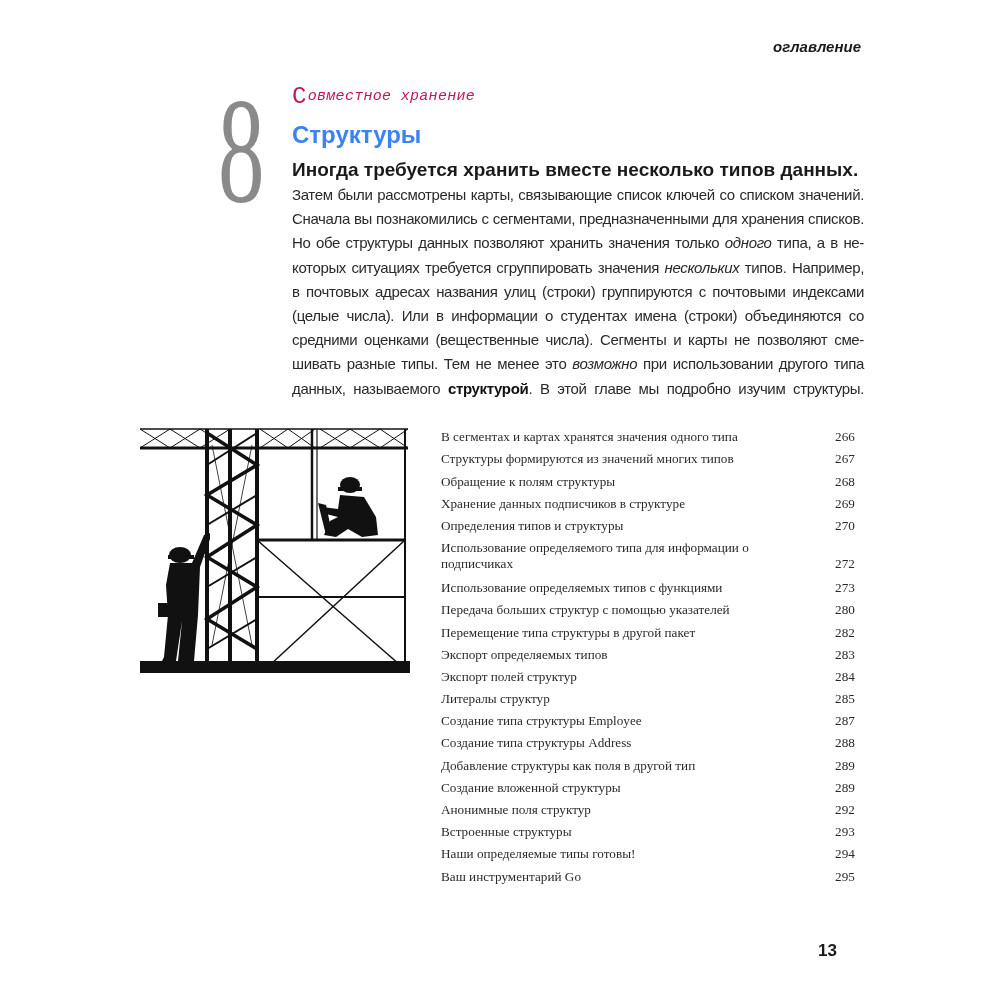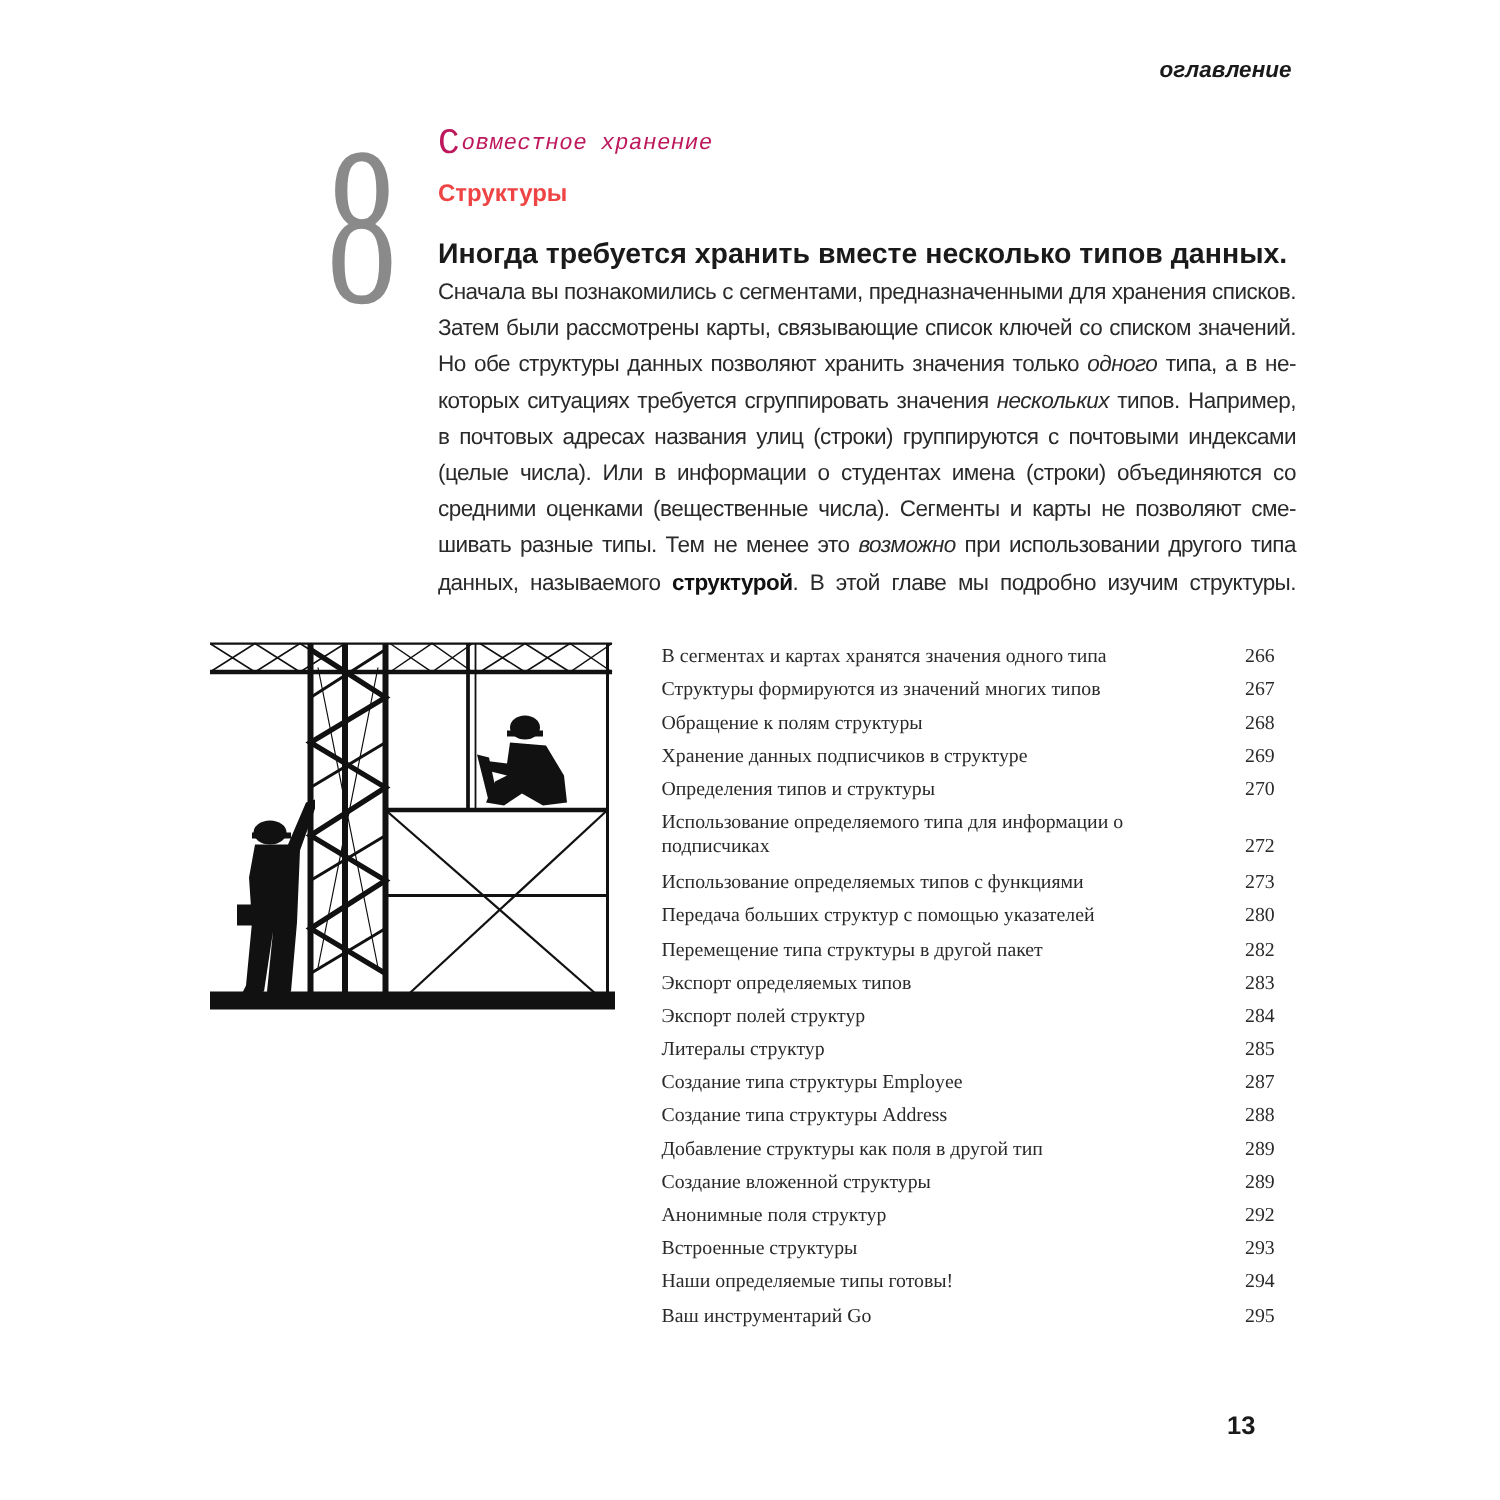--- a/index.html
+++ b/index.html
@@ -52,22 +52,22 @@
       font-weight: normal;
       vertical-align: -3px;
       margin-right: 1px;
     }
     .chapter-title {
       position: absolute;
       left: 292px;
       top: 121px;
       font-family: "Liberation Sans", sans-serif;
       font-weight: bold;
-      font-size: 16px;
-      color: #ef4444;
+      font-size: 24px;
+      color: #3b82f6;
       margin: 0;
     }
     .lead {
       position: absolute;
       left: 292px;
       top: 159px;
       font-family: "Liberation Sans", sans-serif;
       font-weight: bold;
       font-size: 19px;
       color: #1a1a1a;
@@ -123,21 +123,21 @@
       align-items: flex-end;
       min-height: 22.2px;
       line-height: 17px;
     }
     .toc-item .toc-title {
       flex: 1;
       padding-right: 30px;
     }
     .toc-item .toc-page {
       width: 30px;
-      text-align: left;
+      text-align: center;
     }
     .toc-item.two-line {
       min-height: 36px;
       line-height: 16px;
       margin-top: 2px;
       margin-bottom: 2px;
     }
     .page-number {
       position: absolute;
       left: 818px;
@@ -155,22 +155,22 @@
 
 <div class="chapter-number">8</div>
 
 <div class="kicker"><span class="big-c">С</span><span>овместное хранение</span></div>
 
 <h1 class="chapter-title">Структуры</h1>
 
 <p class="lead">Иногда требуется хранить вместе несколько типов данных.</p>
 
 <p class="intro">
+  <span class="line justify"><span>Затем были рассмотрены карты, связывающие список ключей со списком значений.</span></span>
   <span class="line justify"><span>Сначала вы познакомились с сегментами, предназначенными для хранения списков.</span></span>
-  <span class="line justify"><span>Затем были рассмотрены карты, связывающие список ключей со списком значений.</span></span>
   <span class="line justify"><span>Но обе структуры данных позволяют хранить значения только </span><em>одного</em><span> типа, а в не-</span></span>
   <span class="line justify"><span>которых ситуациях требуется сгруппировать значения </span><em>нескольких</em><span> типов. Например,</span></span>
   <span class="line justify"><span>в почтовых адресах названия улиц (строки) группируются с почтовыми индексами</span></span>
   <span class="line justify"><span>(целые числа). Или в информации о студентах имена (строки) объединяются со</span></span>
   <span class="line justify"><span>средними оценками (вещественные числа). Сегменты и карты не позволяют сме-</span></span>
   <span class="line justify"><span>шивать разные типы. Тем не менее это </span><em>возможно</em><span> при использовании другого типа</span></span>
   <span class="line justify"><span>данных, называемого </span><strong>структурой</strong><span>. В этой главе мы подробно изучим структуры.</span></span>
 </p>
 
 <div class="illustration">

